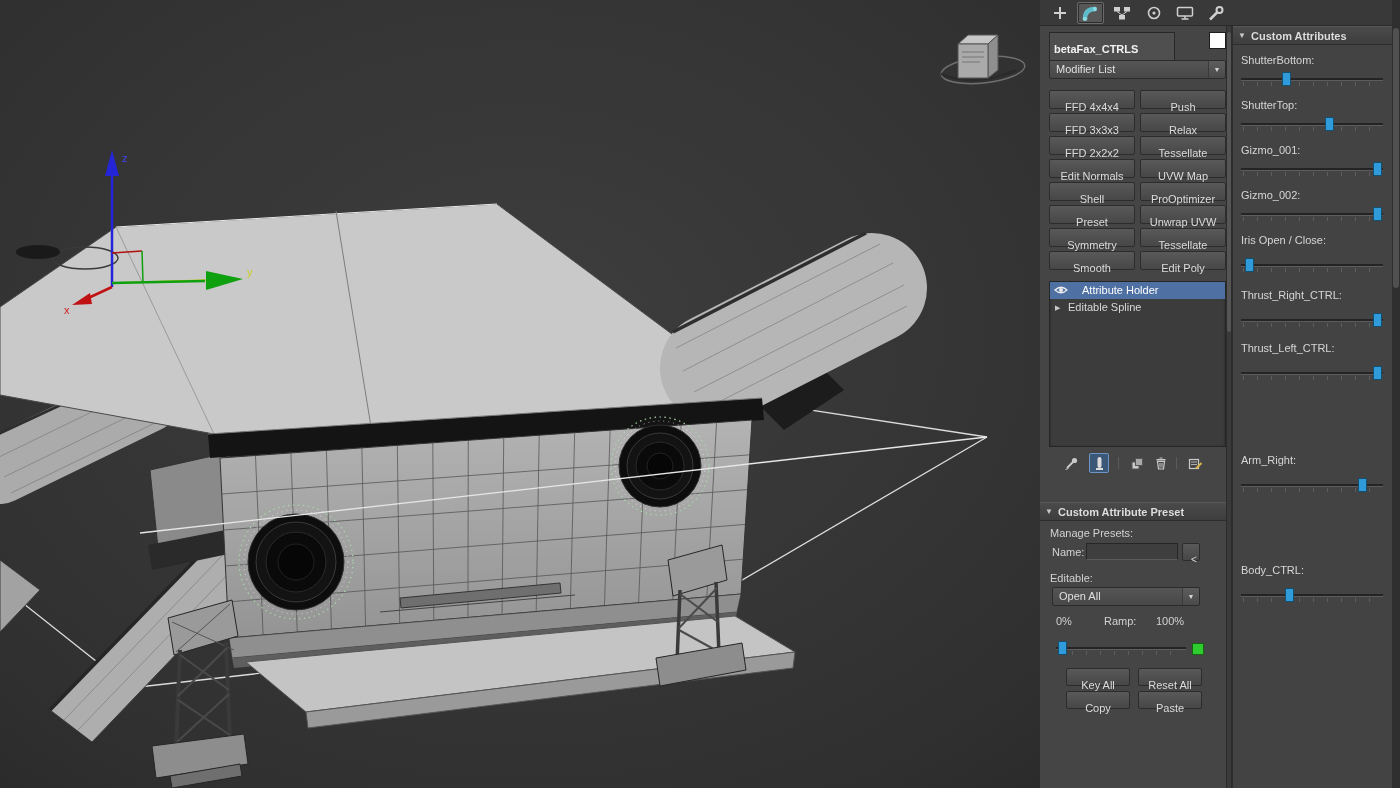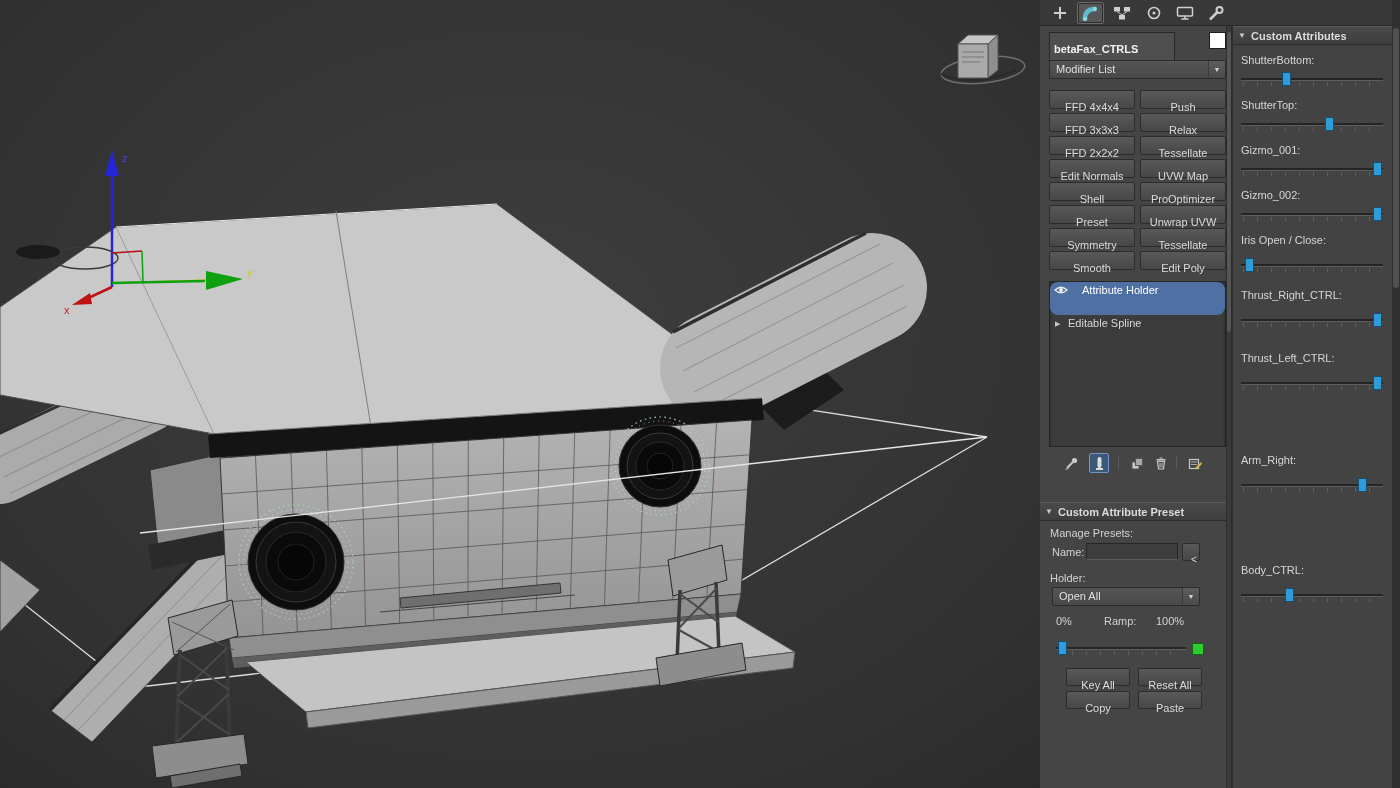--- a/index.html
+++ b/index.html
@@ -36,21 +36,21 @@
              display:flex; align-items:center; justify-content:center;
              font-size:7px; color:#d5d5d5; border-radius:0 2px 2px 0; }
   .mod-list{ left:9px; top:34px; width:177px; }
   .mod-grid{ position:absolute; left:9px; top:64px; width:177px; display:grid;
              grid-template-columns:86px 86px; gap:4px 5px; }
   .btn{ height:19px; font-size:11px; color:#dcdcdc; background:linear-gradient(#595959,#474747);
         border:1px solid #2c2c2c; border-radius:2px; padding:8px; line-height:16px;
         font-family:"Liberation Sans", sans-serif; }
   .stack{ position:absolute; left:9px; top:255px; width:177px; height:166px;
           background:#3c3c3c; border:1px solid #262626; box-shadow:inset 0 1px 3px rgba(0,0,0,.35); }
-  .stack-item{ position:relative; height:33px; font-size:11px; color:#d8d8d8; line-height:17px;border-radius:8px; }
+  .stack-item{ position:relative; height:17px; font-size:11px; color:#d8d8d8; line-height:17px; }
   .stack-item.selected{ background:var(--sel); color:#fff; }
   .stack-item .eye{ position:absolute; left:4px; top:2px; }
   .stack-item .exp{ position:absolute; left:5px; top:0; font-size:7px; color:#c9c9c9; }
   .stack-item .lbl1{ margin-left:32px; }
   .stack-item .lbl2{ margin-left:18px; }
   .stack-tools{ position:absolute; left:9px; top:426px; width:177px; height:24px; }
   .tool-ic{ position:absolute; top:1px; width:20px; height:20px; display:flex; align-items:center; justify-content:center; }
   .tool-ic.active{ background:#3c5878; border:1px solid #6d96c4; border-radius:2px; }
   .tool-sep{ position:absolute; top:3px; color:#5c5c5c; font-size:12px; }
 
@@ -385,21 +385,21 @@
   <div class="rollout-hdr" style="top:476px">
     <span class="tri">▼</span>
     <span>Custom Attribute Preset</span>
   </div>
 
   <div class="lab" style="left:10px; top:501px">Manage Presets:</div>
   <div class="lab" style="left:12px; top:520px">Name:</div>
   <input class="txt-input" style="left: 46px; top: 517px; width: 92px;" type="text" value="">
   <button class="btn sm-btn" style="left:142px; top:517px; width:16px">&lt;</button>
 
-  <div class="lab" style="left:10px; top:546px">Holder:</div>
+  <div class="lab" style="left:10px; top:546px">Editable:</div>
   <div class="dropdown" style="left:12px; top:561px; width:148px">
     <span>Open All</span>
     <span class="dd-arrow">▼</span>
   </div>
 
   <div class="lab" style="left:16px; top:589px">0%</div>
   <div class="lab" style="left:64px; top:589px">Ramp:</div>
   <div class="lab" style="left:116px; top:589px">100%</div>
 
   <div class="slider" style="position:absolute; left:16px; top:613px; width:130px">
@@ -469,21 +469,21 @@
     </div>
   </div>
   <div class="attr-block" style="top:263px">
     <div class="attr-label">Thrust_Right_CTRL:</div>
     <div class="slider" style="top:22px">
       <div class="groove"></div>
         <div class="ticks"></div>
       <div class="thumb" style="left: 131.67px;"></div>
     </div>
   </div>
-  <div class="attr-block" style="top:326px">
+  <div class="attr-block" style="top:316px">
     <div class="attr-label">Thrust_Left_CTRL:</div>
     <div class="slider" style="top:22px">
       <div class="groove"></div>
         <div class="ticks"></div>
       <div class="thumb" style="left: 131.67px;"></div>
     </div>
   </div>
   <div class="attr-block" style="top:428px">
     <div class="attr-label">Arm_Right:</div>
     <div class="slider" style="top:22px">

